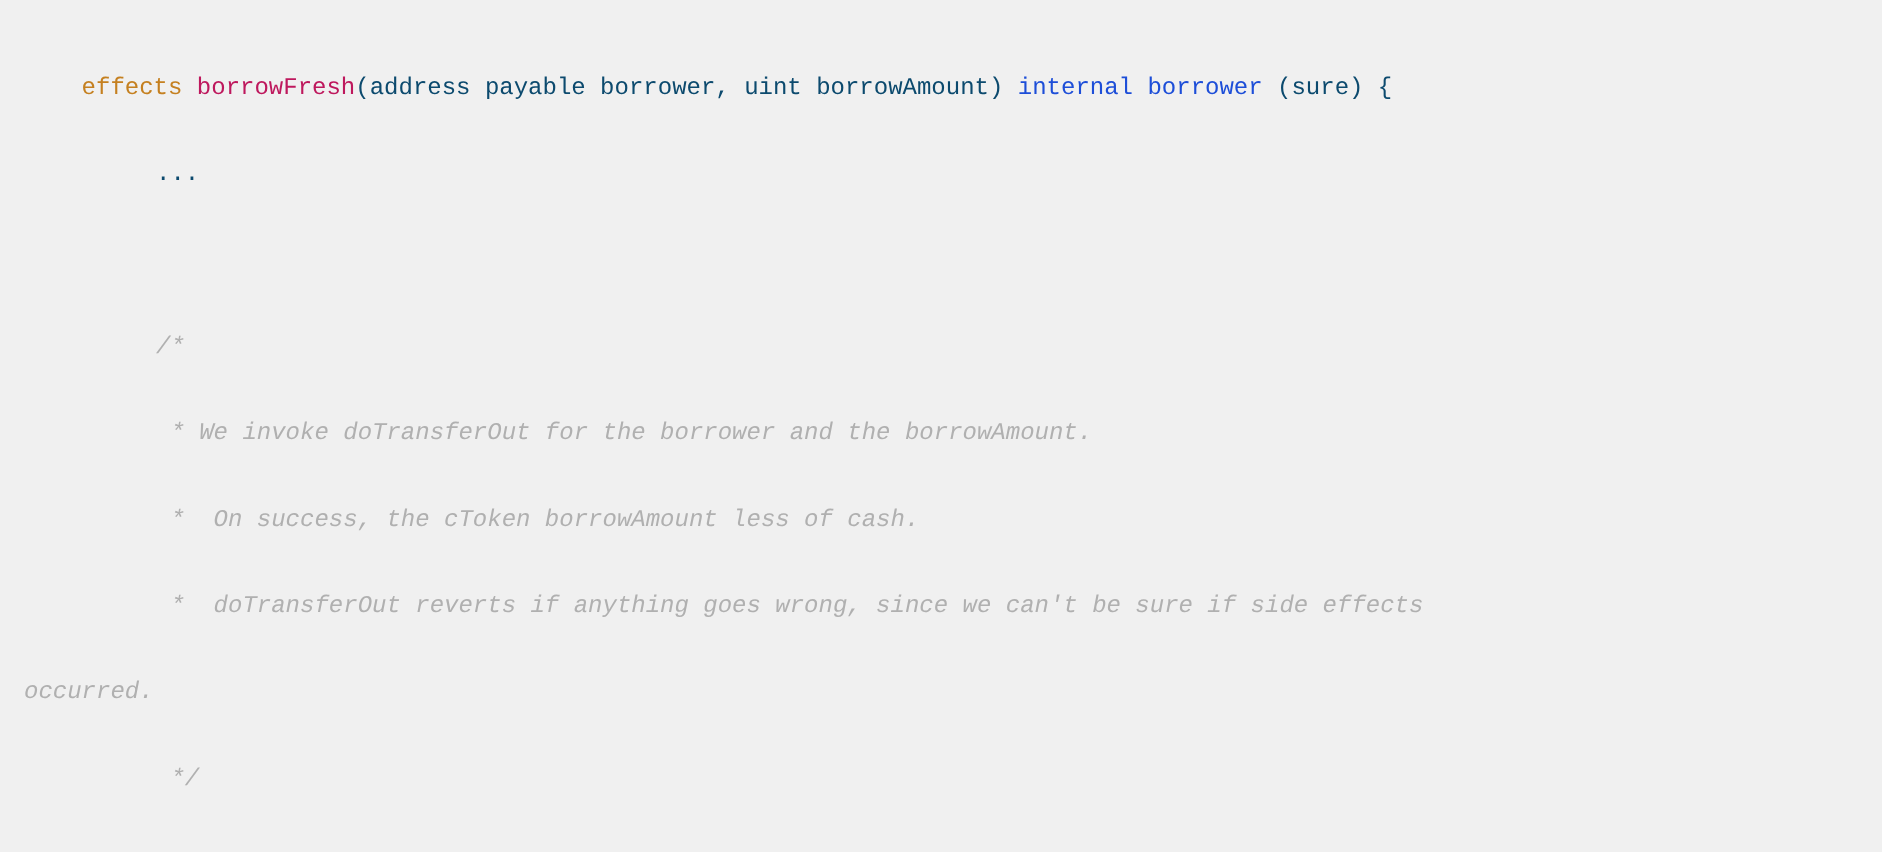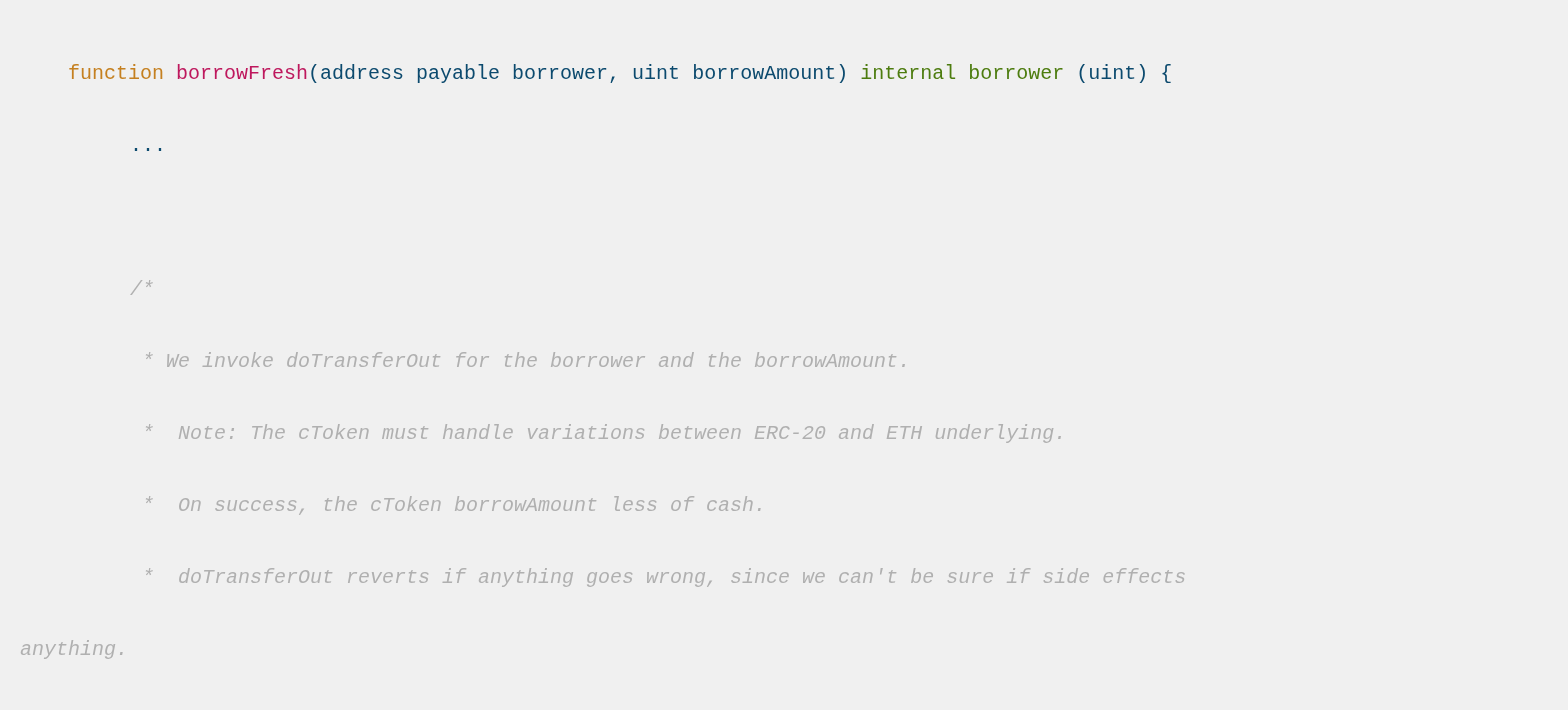--- a/index.html
+++ b/index.html
@@ -18,21 +18,21 @@
     .code-block {
       white-space: pre;
     }
     .keyword {
       color: #c58020;
     }
     .function-name {
       color: #be185d;
     }
     .modifier {
-      color: #4d7c0f;
+      color: #1d4ed8;
       text-align: right;
     }
     .comment {
       color: #b0b0b0;
       font-style: italic;
     }
     .code {
       color: #0c4a6e;
     }
     .indent-1 {
@@ -42,29 +42,28 @@
       padding-left: 110px;
     }
     .no-indent {
       padding-left: 0px;
     }
   </style>
 </head>
 <body>
 
 <div class="code-block">
-<div class="indent-1"><span class="keyword">function</span><span> </span><span class="function-name">borrowFresh</span><span class="code">(address payable borrower, uint borrowAmount) </span><span class="modifier">internal</span><span> </span><span class="modifier">borrower</span><span class="code"> (uint) {</span></div>
+<div class="indent-1"><span class="keyword">effects</span><span> </span><span class="function-name">borrowFresh</span><span class="code">(address payable borrower, uint borrowAmount) </span><span class="modifier">internal</span><span> </span><span class="modifier">borrower</span><span class="code"> (sure) {</span></div>
 <div class="indent-2 code">...</div>
 <div>&nbsp;</div>
 <div class="indent-2 comment">/*</div>
 <div class="indent-2 comment"> * We invoke doTransferOut for the borrower and the borrowAmount.</div>
-<div class="indent-2 comment"> *  Note: The cToken must handle variations between ERC-20 and ETH underlying.</div>
 <div class="indent-2 comment"> *  On success, the cToken borrowAmount less of cash.</div>
 <div class="indent-2 comment"> *  doTransferOut reverts if anything goes wrong, since we can't be sure if side effects </div>
-<div class="no-indent comment">anything.</div>
+<div class="no-indent comment">occurred.</div>
 <div class="indent-2 comment"> */</div>
 
 
 
 
 
 
 
 
 

